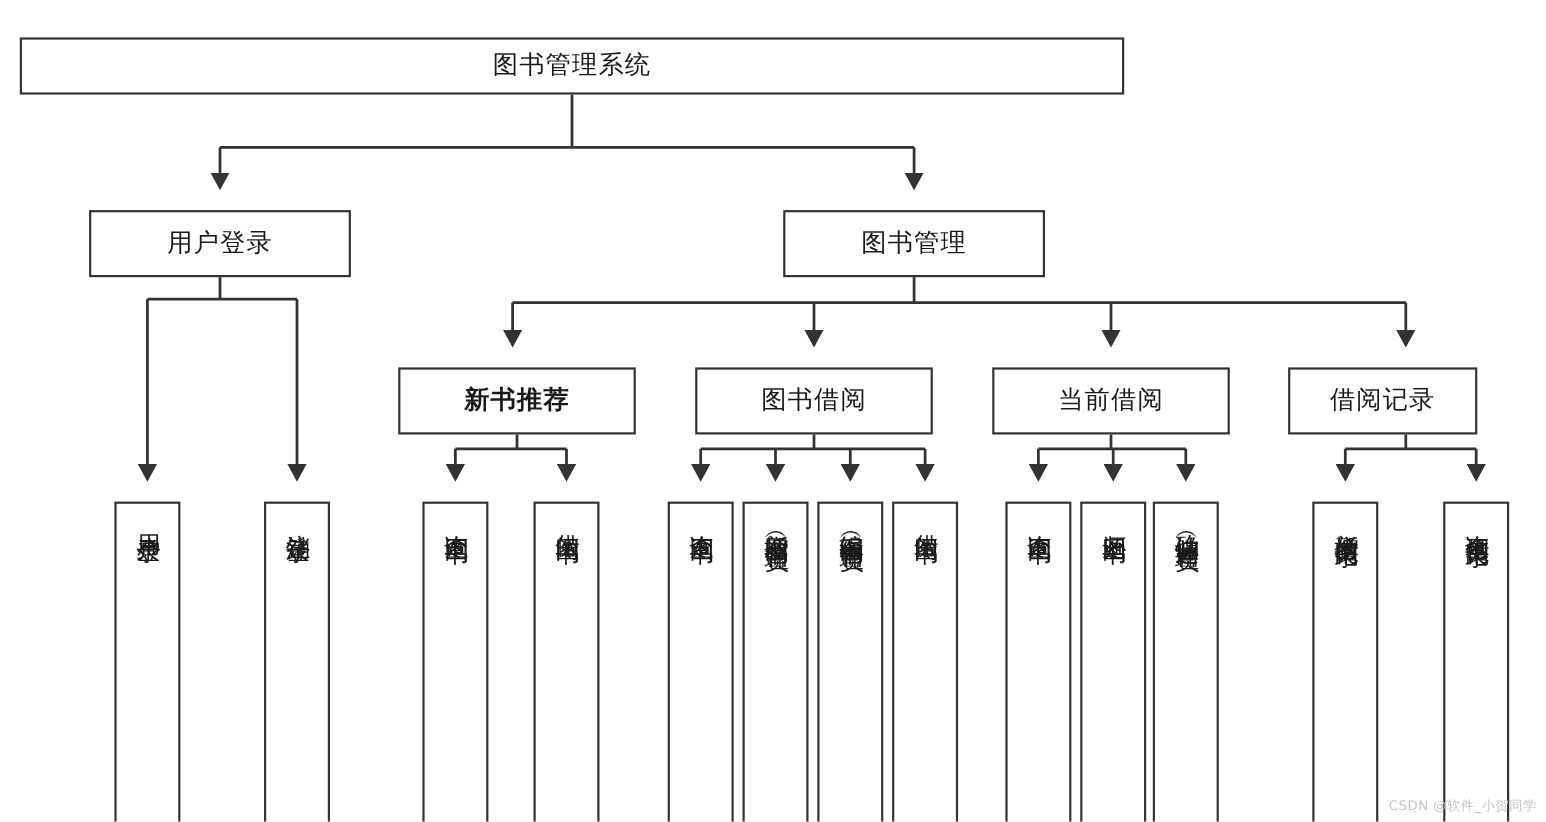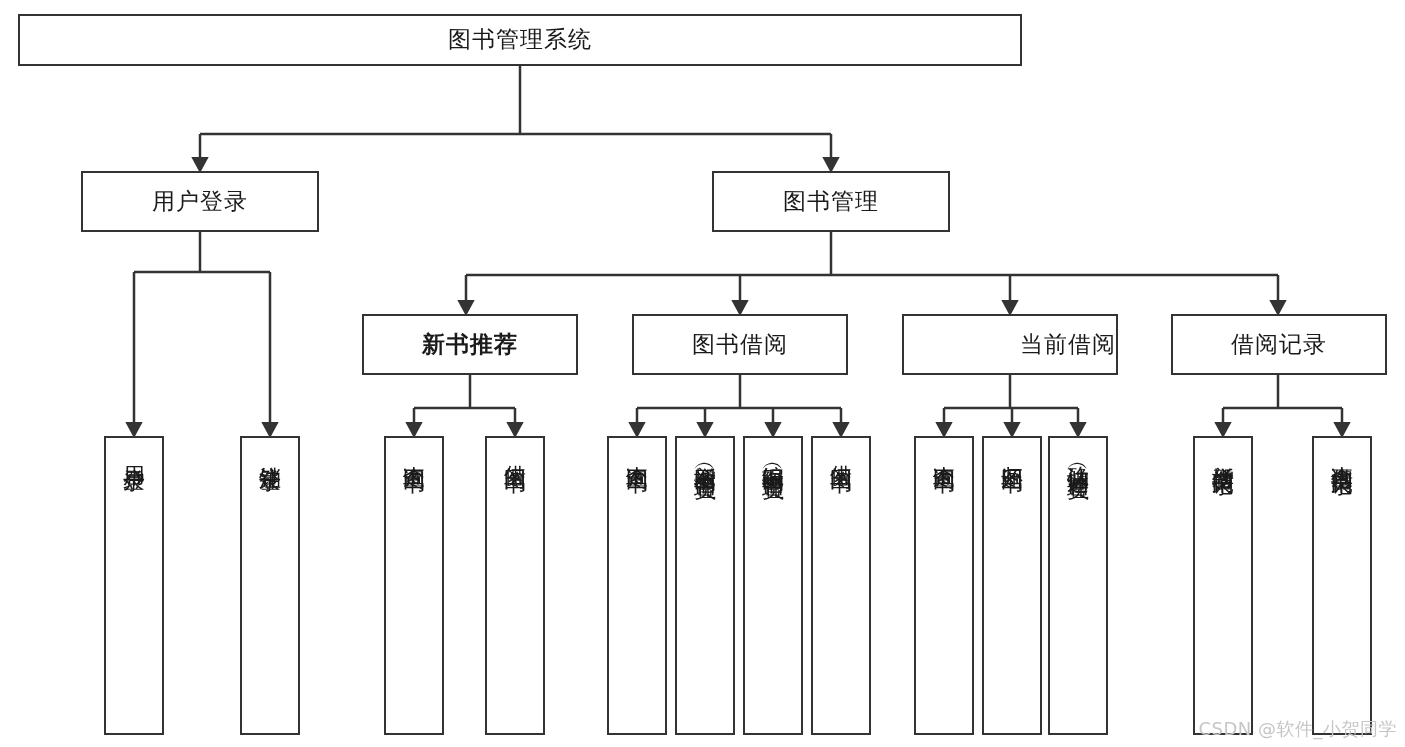--- a/index.html
+++ b/index.html
@@ -26,20 +26,21 @@
   }
   .node {
     position: absolute;
     box-sizing: border-box;
     background: #ffffff;
     border: 2.5px solid #333333;
     display: flex;
     align-items: center;
     justify-content: center;
     color: #1a1a1a;
+    margin-top: 20px;
   }
   .node.horiz {
     font-size: 23px;
     letter-spacing: 1px;
     line-height: 1.1;
   }
   .node.root {
     font-size: 23px;
   }
   .node.vert {
@@ -52,21 +53,21 @@
     font-size: 22px;
     line-height: 1.28;
     letter-spacing: 2px;
     white-space: nowrap;
     text-align: center;
   }
   .watermark {
     position: absolute;
     right: 8px;
     bottom: 6px;
-    font-size: 18px;
+    font-size: 12px;
     color: #c6c6c6;
     letter-spacing: 0.5px;
     white-space: nowrap;
     font-family: "DejaVu Sans", "Liberation Sans", sans-serif;
   }
 </style>
 </head>
 <body>
 
 <div id="canvas">
@@ -134,25 +135,25 @@
   </div>
 
   <div class="node horiz" style="left:362px; top:314px; width:216px; height:61px;font-weight:bold;">
     <span>新书推荐</span>
   </div>
 
   <div class="node horiz" style="left:632px; top:314px; width:216px; height:61px;text-align:right;">
     <span>图书借阅</span>
   </div>
 
-  <div class="node horiz" style="left:902px; top:314px; width:216px; height:61px;justify-content:flex-end;">
+  <div class="node horiz" style="left:902px; top:314px; width:216px; height:61px;">
     <span>当前借阅</span>
   </div>
 
-  <div class="node horiz" style="left:1171px; top:314px; width:216px; height:61px;">
+  <div class="node horiz" style="left:1171px; top:314px; width:172px; height:61px;">
     <span>借阅记录</span>
   </div>
 
   <div class="node vert" style="left:104px; top:436px; width:60px; height:299px;">
     <span class="vtext">用户登录</span>
   </div>
 
   <div class="node vert" style="left:240px; top:436px; width:60px; height:299px;">
     <span class="vtext">注销登录</span>
   </div>

